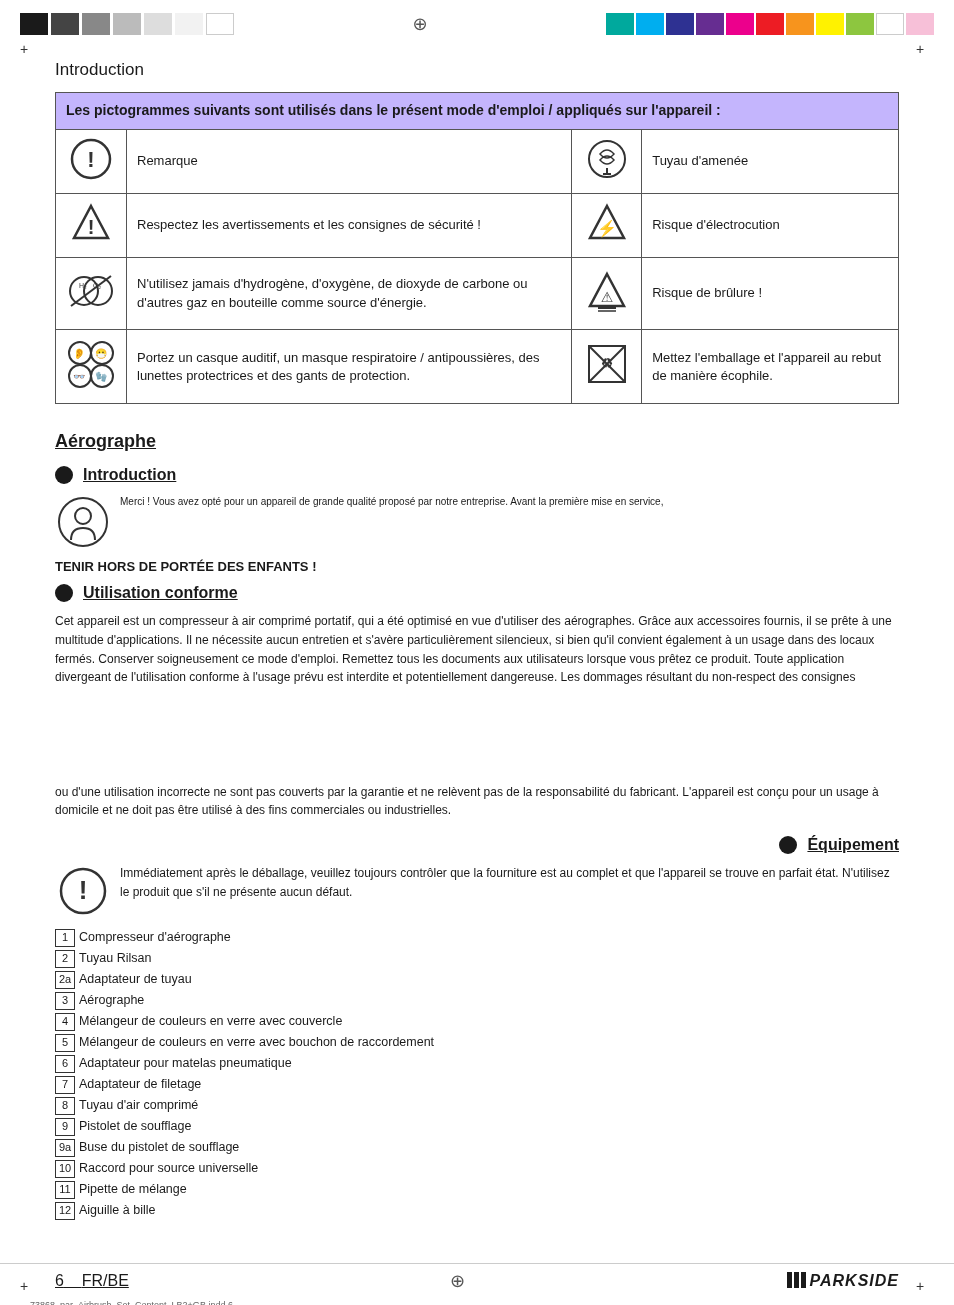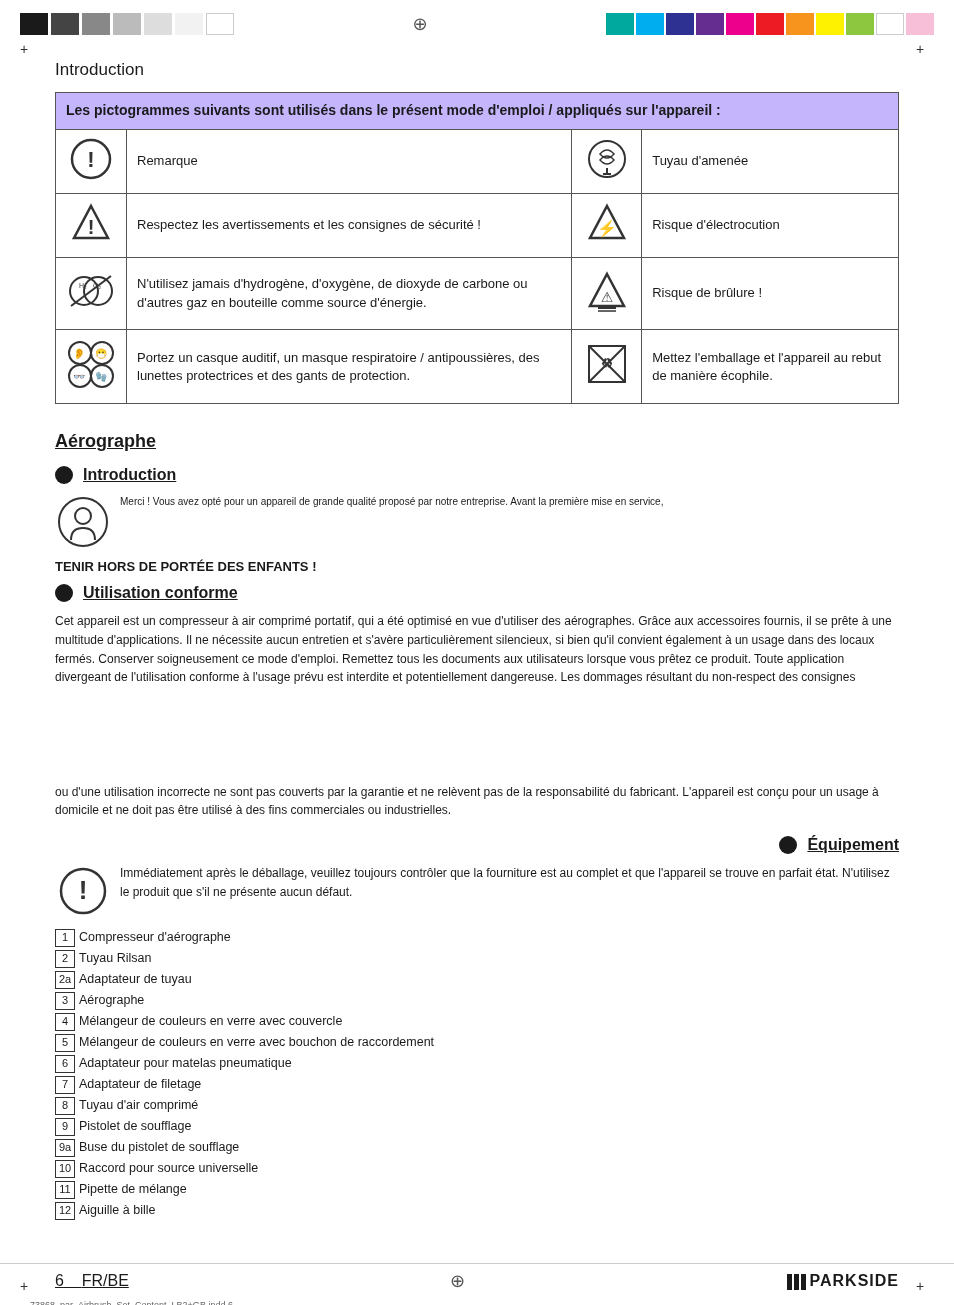--- a/index.html
+++ b/index.html
@@ -186,22 +186,23 @@
       padding: 6px 55px;
       border-top: 1px solid #ccc;
       margin-top: 10px;
     }
     .footer-page {
       font-size: 16px;
       text-decoration: underline;
     }
     .footer-brand {
       display: flex;
-      align-items: flex-end;
+      align-items: flex-start;
       gap: 4px;
+      font-style: italic;
     }
     .brand-name {
       font-size: 16px;
       font-weight: bold;
       letter-spacing: 1px;
     }
     .footer-file {
       font-size: 9px;
       color: #666;
     }

